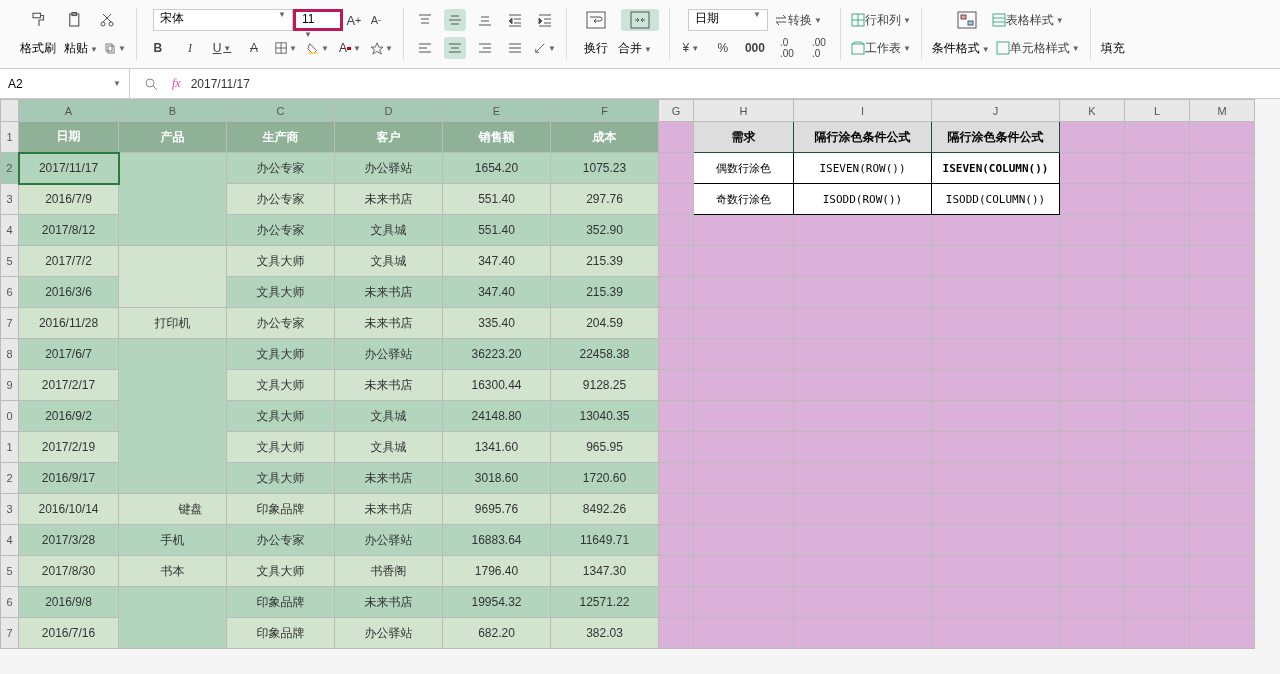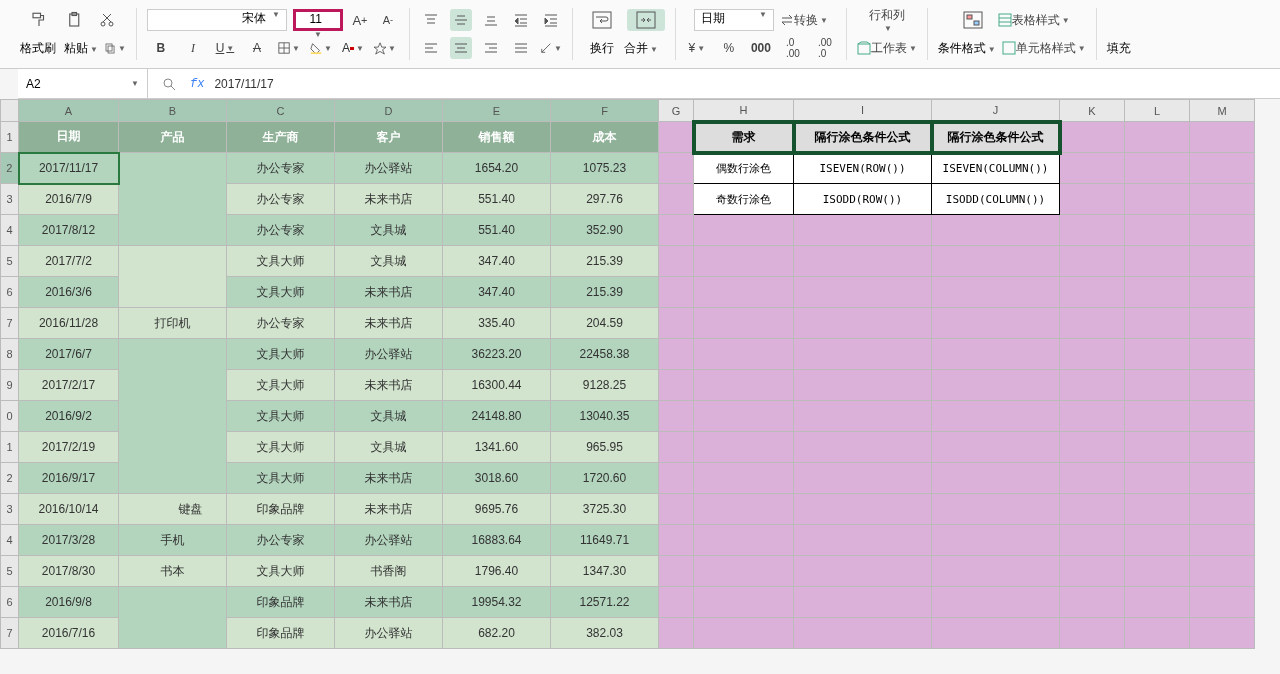--- a/index.html
+++ b/index.html
@@ -8,39 +8,39 @@
 .ribbon-group{border-right:1px solid #ddd;padding:0 10px;display:flex;flex-direction:column;align-items:center;}
 .ribbon-group:last-child{border-right:none;}
 .rg-top{height:24px;display:flex;align-items:center;margin-bottom:4px;}
 .rg-bot{height:24px;display:flex;align-items:center;}
 .icon-btn{display:inline-flex;align-items:center;justify-content:center;width:22px;height:22px;cursor:pointer;color:#444;}
 .icon-btn.active{background:#cde5d9;border-radius:3px;}
 .big-btn{display:flex;flex-direction:column;align-items:center;gap:2px;cursor:pointer;min-width:38px;}
 .font-sel{border:1px solid #ccc;background:#fff;height:22px;padding:0 20px 0 6px;font-size:12px;width:140px;position:relative;}
 .size-sel{border:3px solid #be185d;background:#fff;height:22px;padding:0 18px 0 6px;font-size:12px;width:50px;}
 .chev{font-size:8px;color:#666;margin-left:2px;}
-.formula-bar{display:flex;align-items:center;background:#fff;border-bottom:1px solid #ccc;height:30px;margin-left:18px;}
+.formula-bar{display:flex;align-items:center;background:#fff;border-bottom:1px solid #ccc;height:30px;}
 .name-box{width:130px;border-right:1px solid #ccc;padding:0 8px;display:flex;align-items:center;justify-content:space-between;height:100%;}
 .fx-area{display:flex;align-items:center;padding:0 10px;gap:10px;flex:1;}
-.fx-icon{color:#3b82f6;font-style:italic;font-family:Liberation Mono, monospace;}
+.fx-icon{color:#ec4899;font-style:italic;font-family:Liberation Serif, serif;}
 .formula-input{font-size:12px;color:#333;}
 .grid-container{position:relative;overflow:hidden;height:calc(674px - 100px);}
 table.sheet{border-collapse:collapse;table-layout:fixed;}
 .col-head{background:#e8e8e8;border:1px solid #bbb;text-align:center;height:22px;font-size:11px;color:#555;}
 .col-head.sel{background:#a5c9b4;}
 .row-head{background:#e8e8e8;border:1px solid #bbb;text-align:center;width:18px;font-size:11px;color:#555;}
 .row-head.sel{background:#a5c9b4;}
 .cell{border:1px solid #bbb;height:31px;text-align:center;font-size:12px;color:#333;padding:0 4px;background:#fff;}
 .green-dark{background:#8eb198 !important;color:#fff;}
 .green-med{background:#b3d5be !important;}
 .green-light{background:#d2e4ce !important;}
 .pink{background:#dbb0d9 !important;}
 .active-cell{border:2px solid #2a7a3f !important;}
 .corner{background:#e8e8e8;border:1px solid #bbb;}
-.aux-head{background:#ddd;border:4px solid #14532d;font-weight:bold;text-align:center;height:30px;}
+.aux-head{background:#ddd;border:1px solid #14532d;font-weight:bold;text-align:center;height:30px;}
 .aux-cell{background:#fff;border:1px solid #000;text-align:center;font-size:11px;height:30px;}
 svg{display:block;}
 </style>
 </head>
 <body>
 
 <div class="ribbon">
   <div class="ribbon-group">
     <div class="rg-top">
       <span class="icon-btn">
@@ -70,21 +70,21 @@
           <svg width="14" height="14" viewBox="0 0 24 24" fill="none" stroke="#555" stroke-width="1.5">
             <rect x="4" y="4" width="12" height="14"></rect>
             <rect x="8" y="8" width="12" height="14"></rect>
           </svg>
           <span class="chev">▼</span>
         </span>
     </div>
   </div>
 
   <div class="ribbon-group">
-    <div class="rg-top" style="gap:6px;text-align:right;">
+    <div class="rg-top" style="gap:0;">
       <div class="font-sel"><span>宋体</span><span style="position:absolute;right:6px;" class="chev">▼</span></div>
       <div class="size-sel"><span>11</span> <span class="chev">▼</span></div>
       <span class="icon-btn" style="font-size:13px;">A<sup>+</sup></span>
       <span class="icon-btn" style="font-size:11px;">A<sup>-</sup></span>
     </div>
     <div class="rg-bot" style="gap:10px;">
       <span class="icon-btn" style="font-weight:bold;">B</span>
       <span class="icon-btn" style="font-style:italic;font-family:serif;">I</span>
       <span class="icon-btn" style="text-decoration:underline;">U <span class="chev">▼</span></span>
       <span class="icon-btn" style="text-decoration:line-through;">A</span>
@@ -237,21 +237,21 @@
       <span class="icon-btn">
           <b>000</b>
         </span>
       <span class="icon-btn" style="font-size:10px;">.0<br>.00</span>
       <span class="icon-btn" style="font-size:10px;">.00<br>.0</span>
     </div>
   </div>
 
   <div class="ribbon-group">
     <div class="rg-top">
-        <span class="icon-btn" style="width:auto;flex-direction:column;">
+        <span class="icon-btn" style="width:auto;">
           <svg width="14" height="14" viewBox="0 0 14 14" stroke="#4a8" fill="none">
             <rect x="1" y="1" width="12" height="12"></rect>
             <line x1="1" y1="7" x2="13" y2="7"></line>
             <line x1="7" y1="1" x2="7" y2="13"></line>
           </svg> 
           <span>行和列</span>
           <span class="chev">▼</span>
         </span>
       </div>
     <div class="rg-bot">
@@ -377,21 +377,21 @@
           <td class="row-head sel">2</td>
           <td class="cell green-med active-cell">2017/11/17</td>
           <td class="cell green-med" rowspan="3" style="vertical-align:middle;"></td>
           <td class="cell green-med">办公专家</td>
           <td class="cell green-med">办公驿站</td>
           <td class="cell green-med">1654.20</td>
           <td class="cell green-med">1075.23</td>
           <td class="cell pink"></td>
           <td class="aux-cell" style="font-family:monospace;">偶数行涂色</td>
           <td class="aux-cell" style="font-family:monospace;">ISEVEN(ROW())</td>
-          <td class="aux-cell" style="font-family:monospace;">ISEVEN(COLUMN())</td>
+          <td class="aux-cell" style="font-family:monospace;font-weight:bold;">ISEVEN(COLUMN())</td>
           <td class="cell pink"></td>
           <td class="cell pink"></td>
           <td class="cell pink"></td>
         </tr>
         <tr>
           <td class="row-head ">3</td>
           <td class="cell green-light ">2016/7/9</td>
           <td class="cell green-light">办公专家</td>
           <td class="cell green-light">未来书店</td>
           <td class="cell green-light">551.40</td>
@@ -542,21 +542,21 @@
           <td class="cell pink"></td>
           <td class="cell pink"></td>
         </tr>
         <tr>
           <td class="row-head ">3</td>
           <td class="cell green-light ">2016/10/14</td>
           <td class="cell green-light" rowspan="1" style="vertical-align:middle;padding-left:40px;">键盘</td>
           <td class="cell green-light">印象品牌</td>
           <td class="cell green-light">未来书店</td>
           <td class="cell green-light">9695.76</td>
-          <td class="cell green-light">3725.30</td>
+          <td class="cell green-light">8492.26</td>
           <td class="cell pink"></td>
           <td class="cell pink"></td>
           <td class="cell pink"></td>
           <td class="cell pink"></td>
           <td class="cell pink"></td>
           <td class="cell pink"></td>
           <td class="cell pink"></td>
         </tr>
         <tr>
           <td class="row-head ">4</td>

